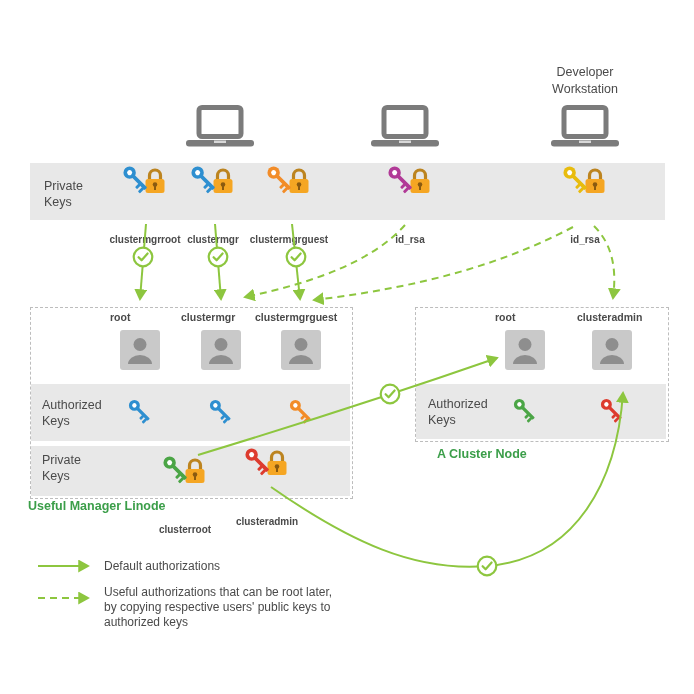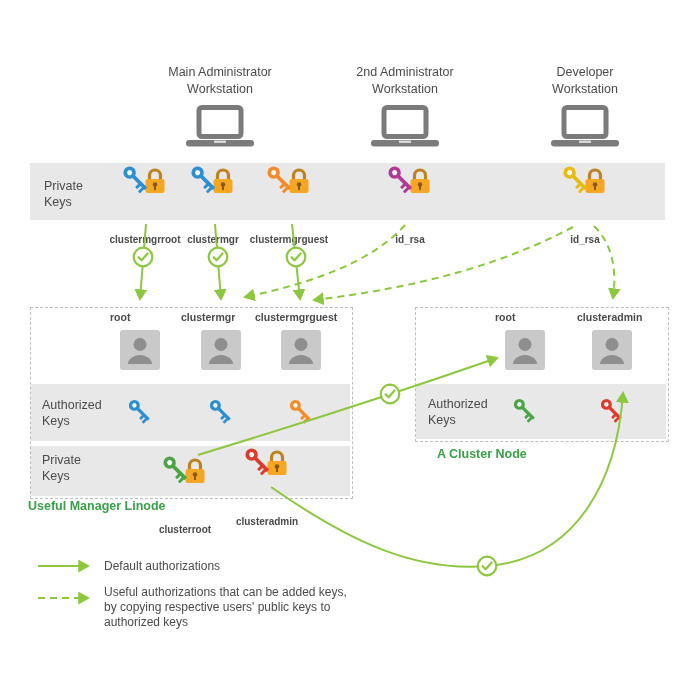--- a/index.html
+++ b/index.html
@@ -53,22 +53,20 @@
         <rect x="0" y="35" width="68" height="6.5" rx="3" fill="#7B7B7B"></rect>
         <rect x="28" y="35.5" width="12" height="2.5" fill="#fff" opacity="0.7"></rect>
       </symbol>
       <symbol id="sym-check" viewBox="0 0 22 22">
         <circle cx="11" cy="11" r="9.3" fill="#fff" stroke="#8DC63F" stroke-width="2.2"></circle>
         <path d="M6.6 11.2 l3 3.1 l6-6.8" fill="none" stroke="#8DC63F" stroke-width="2.2" stroke-linecap="round" stroke-linejoin="round"></path>
       </symbol>
     </defs>
   </svg>
 
-  <div class="abs ws-label" style="left:150px;top:64px;width:140px">Main Administrator Workstation</div>
-  <div class="abs ws-label" style="left:335px;top:64px;width:140px">2nd Administrator Workstation</div>
   <div class="abs ws-label" style="left:530px;top:64px;width:110px">Developer Workstation</div>
 
   <svg class="abs" style="left:186px;top:105px" width="68" height="46">
       <use href="#sym-laptop"></use>
     </svg>
   <svg class="abs" style="left:371px;top:105px" width="68" height="46">
       <use href="#sym-laptop"></use>
     </svg>
   <svg class="abs" style="left:551px;top:105px" width="68" height="46">
       <use href="#sym-laptop"></use>
@@ -207,21 +205,21 @@
       <use href="#sym-key"></use>
     </svg>
   <svg class="abs" style="left:597px;top:395px" width="30" height="30" fill="#DD3B2E">
       <use href="#sym-key"></use>
     </svg>
 
   <div class="abs green-title" style="left:437px;top:447px;width:185px">A Cluster Node</div>
 
   <div class="abs legend-text" style="left:104px;top:559px">Default authorizations</div>
   <div class="abs legend-text" style="left:104px;top:585px;width:340px">
-    <div>Useful authorizations that can be added keys,</div>
+    <div>Useful authorizations that can be root later,</div>
     <div>by copying respective users' public keys to</div>
     <div>authorized keys</div>
   </div>
 
   <svg class="abs overlay" style="left:0;top:0" width="694" height="694" viewBox="0 0 694 694">
     <defs>
       <marker id="ah" viewBox="0 0 10 10" refX="7.5" refY="5" markerWidth="6.5" markerHeight="6.5" orient="auto">
         <path d="M0 0 L9 5 L0 10 z" fill="#8DC63F"></path>
       </marker>
     </defs>

